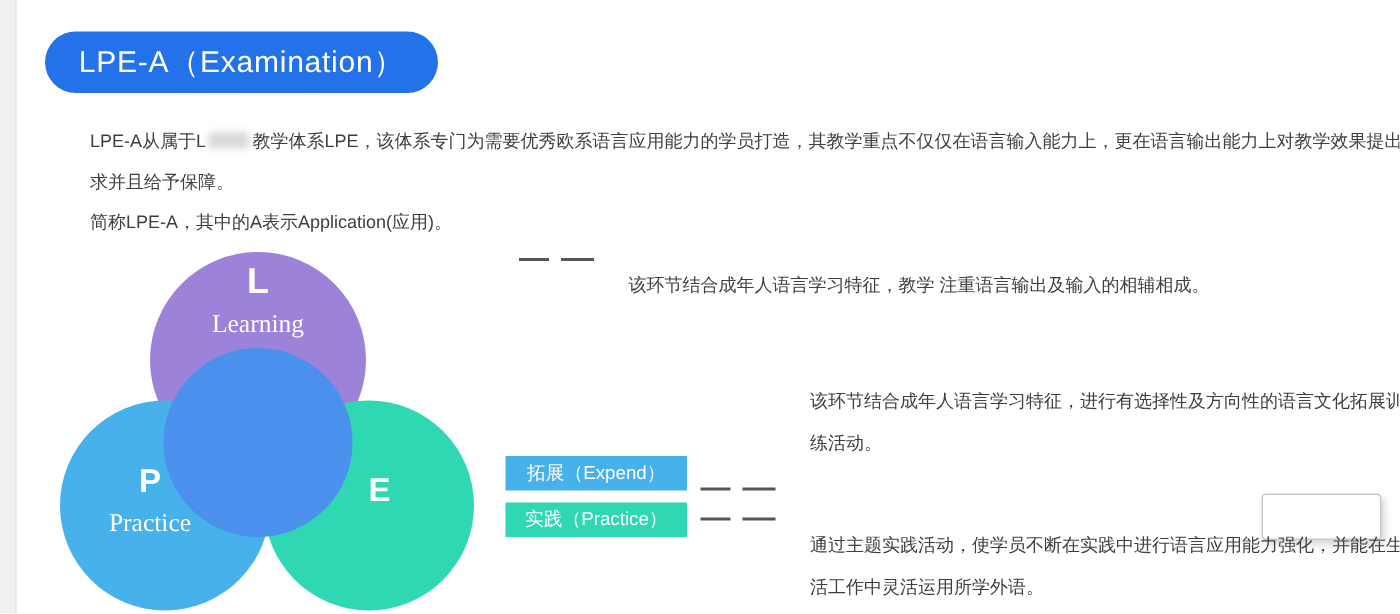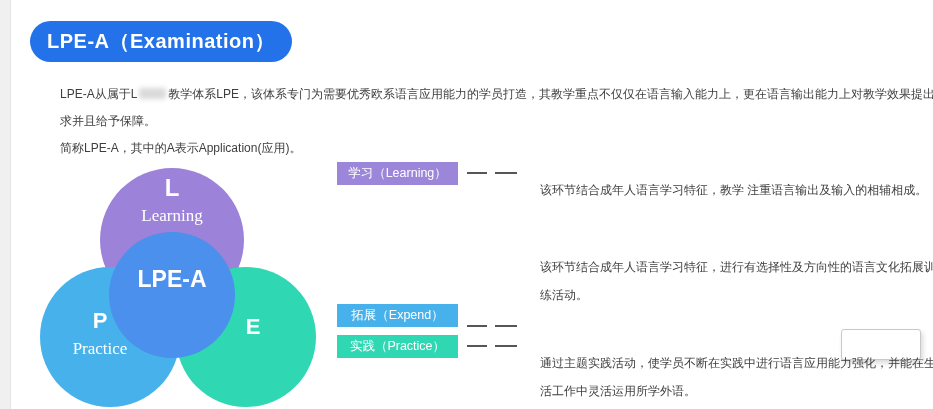--- a/index.html
+++ b/index.html
@@ -10,21 +10,21 @@
     color:#3e3e3e;
   }
   .left-strip{
     position:absolute;left:0;top:0;width:10px;height:409px;
     background:#f0f0f0;border-right:1px solid #e4e4e4;
   }
   
   .title-pill{
     position:absolute;left:30px;top:21px;width:262px;height:41px;
     background:#2472e9;border-radius:21px;
-    color:#ffffff;font-weight:bold;font-size:20px;letter-spacing:.5px;
+    color:#ffffff;font-weight:normal;font-size:20px;letter-spacing:.5px;
     display:flex;align-items:center;justify-content:center;
   }
   
   .intro{
     position:absolute;left:30px;top:81px;width:890px;
     font-size:12px;line-height:27px;color:#3e3e3e;margin-left:30px;
   }
   .intro p{margin:0;}
   .redacted{
     display:inline-block;width:27px;height:11px;margin:0 2px -1px 2px;
@@ -100,28 +100,26 @@
     <div class="venn-word">Learning</div>
   </div>
   <div class="venn-label lbl-practice">
     <div class="venn-letter">P</div>
     <div class="venn-word">Practice</div>
   </div>
   <div class="venn-label lbl-expend">
     <div class="venn-letter">E</div>
   </div>
   <div class="venn-label lbl-center">
-    <div class="venn-letter">LPE-A</div>
   </div>
 </div>
 
 <div class="popup-box"></div>
 
 <div class="feature f1">
-  <div class="badge badge-learning">学习（Learning）</div>
   <div class="dash-wrap">
     <div class="dash dash-a"></div>
     <div class="dash dash-b"></div>
   </div>
   <p class="feature-text">该环节结合成年人语言学习特征，教学 注重语言输出及输入的相辅相成。</p>
 </div>
 
 <div class="feature f2">
   <div class="badge badge-expend">拓展（Expend）</div>
   <div class="dash-wrap">

